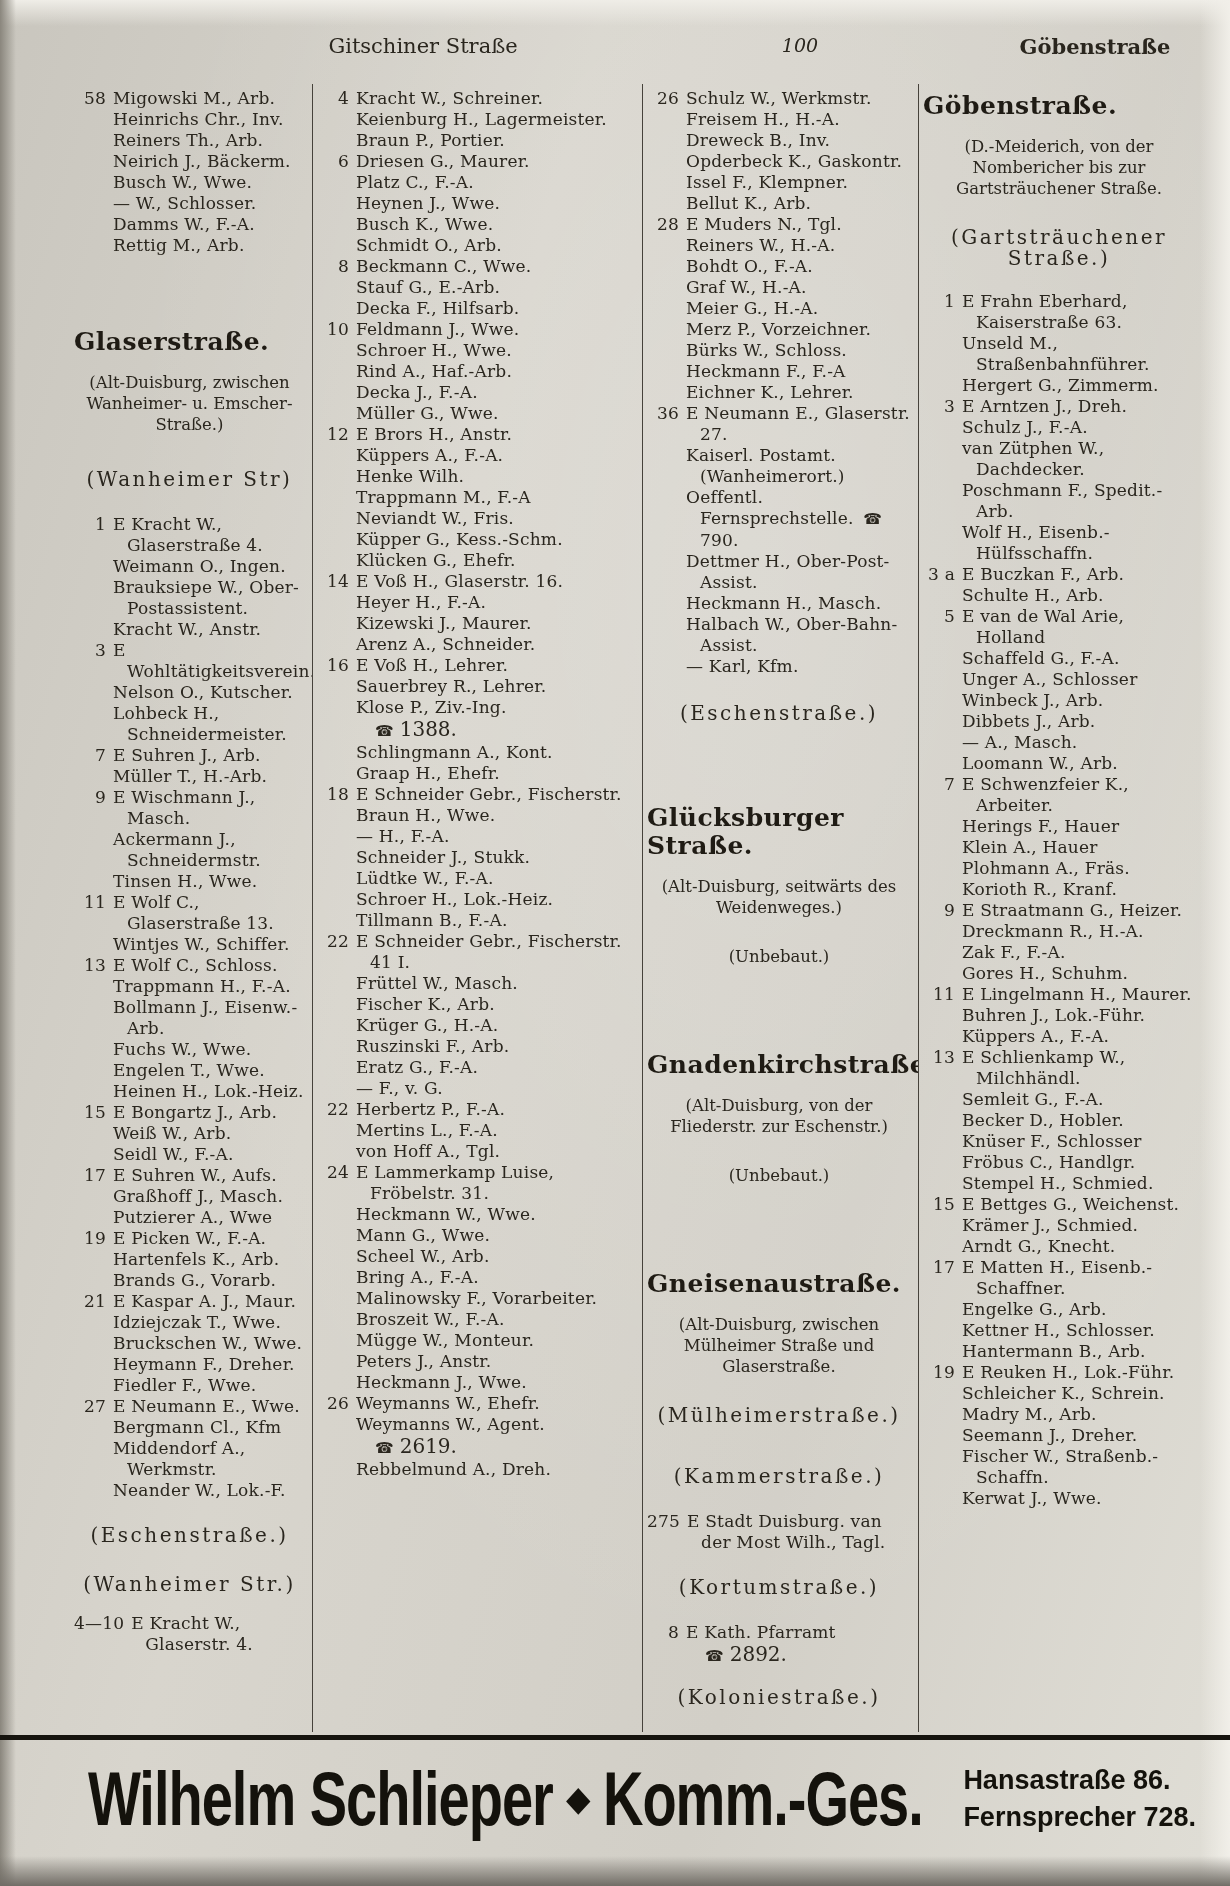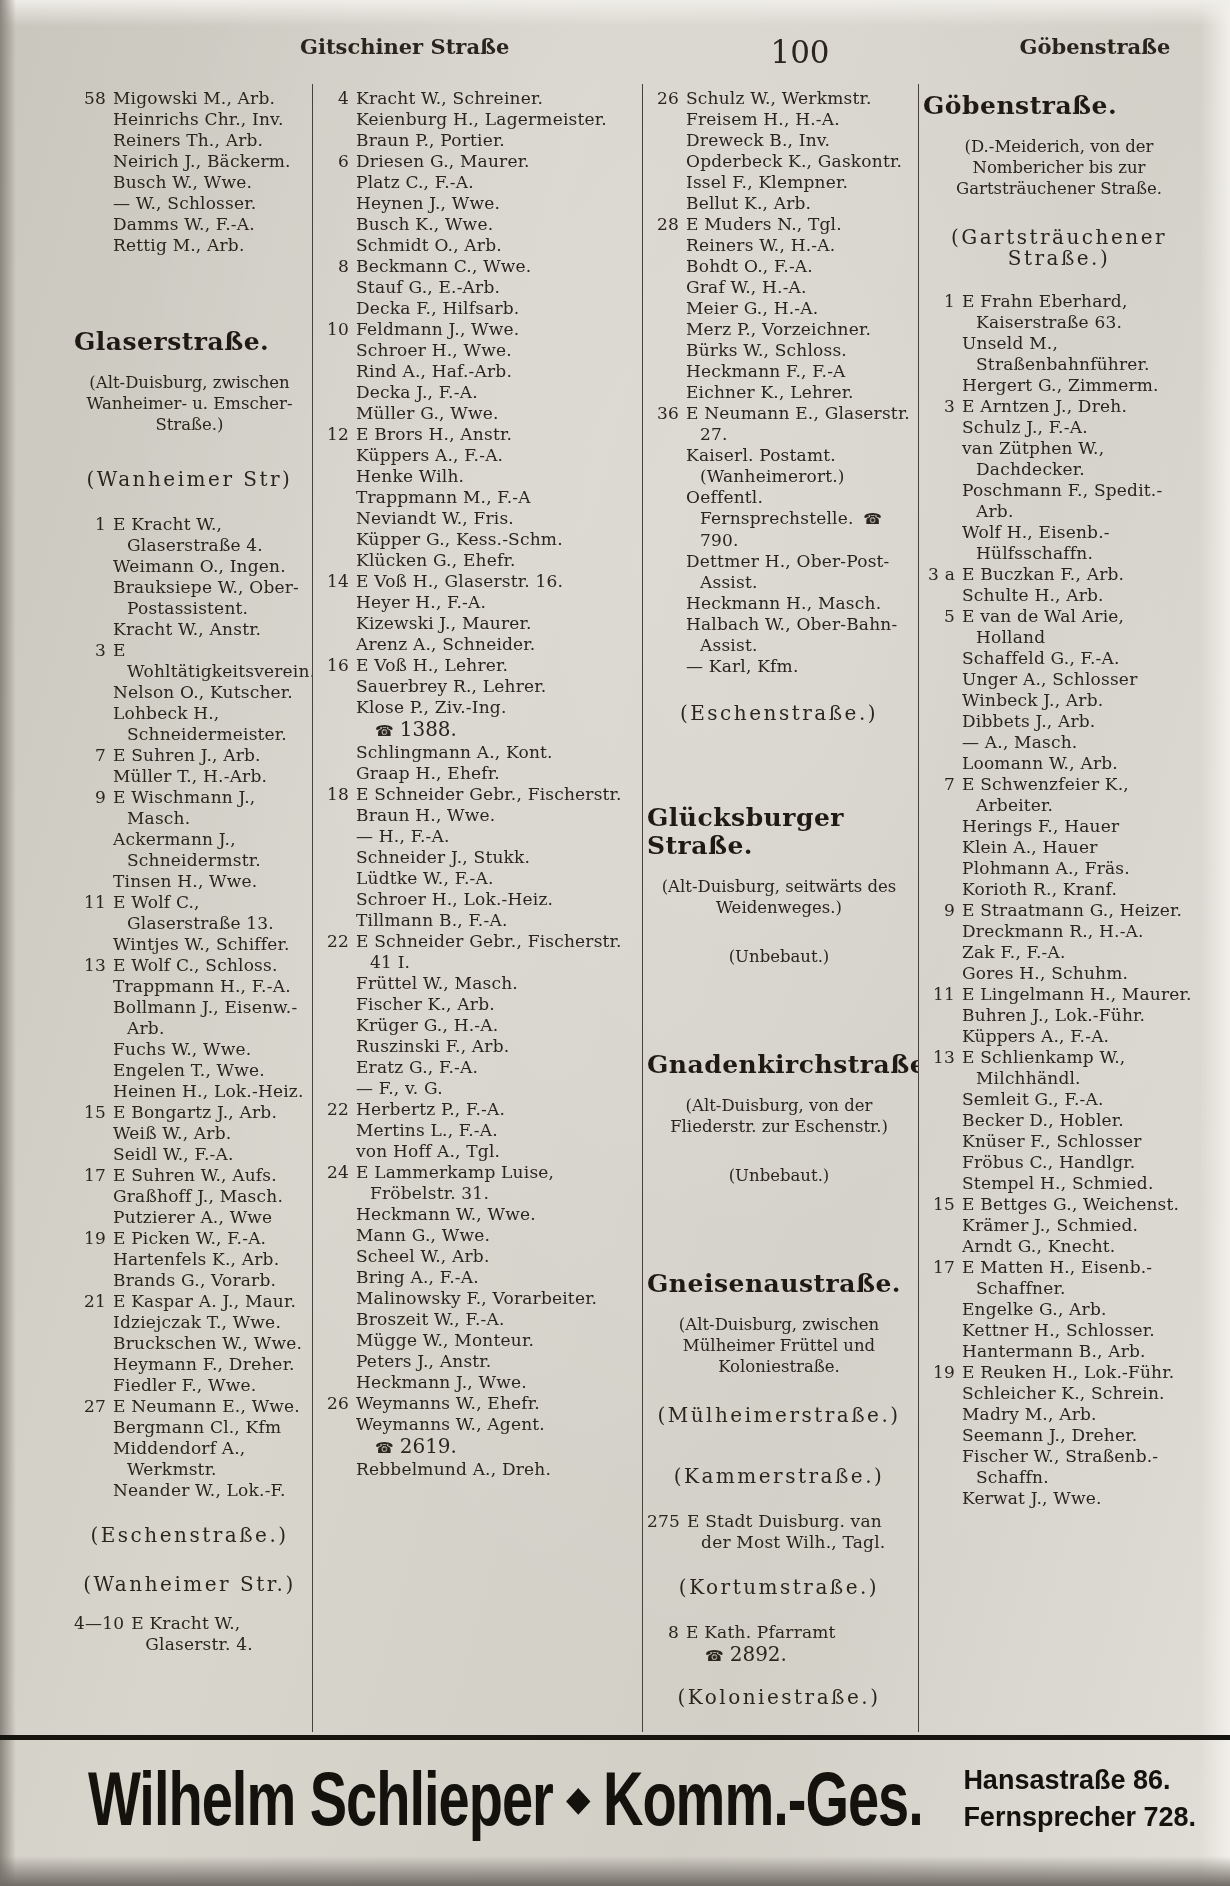--- a/index.html
+++ b/index.html
@@ -15,22 +15,22 @@
   .edge-top    { position:absolute; left:0; top:0; width:100%; height:26px;
                  background:linear-gradient(#efede7, rgba(239,237,231,0)); }
   .edge-right  { position:absolute; right:0; top:0; width:30px; height:100%;
                  background:linear-gradient(to left, #f1efe9, rgba(241,239,233,0)); }
   .edge-left   { position:absolute; left:0; top:0; width:16px; height:100%;
                  background:linear-gradient(to right, #8a867d, rgba(138,134,125,0)); }
   .edge-bottom { position:absolute; left:0; bottom:0; width:100%; height:30px;
                  background:linear-gradient(to top, #716d66, rgba(113,109,102,0)); }
 
   .page-header { position:absolute; top:34px; left:0; width:100%; height:34px; font-size:21px; }
-  .page-header .hleft   { position:absolute; left:300px;  width:270px; text-align:left; font-weight:bold; }
-  .page-header .hnum    { position:absolute; left:755px;  width:90px;  text-align:center; font-size:31px; }
+  .page-header .hleft   { position:absolute; left:288px;  width:270px; text-align:center; font-weight:normal; }
+  .page-header .hnum    { position:absolute; left:755px;  width:90px;  text-align:center; font-style:italic; font-size:19px; }
   .page-header .hright  { position:absolute; left:975px;  width:240px; text-align:center; font-weight:bold; }
 
   .columns { position:absolute; top:84px; left:70px; width:1132px; height:1648px; display:flex; overflow:hidden; }
   .col { box-sizing:border-box; padding:4px 7px 0 4px; overflow:hidden; }
   .col + .col { border-left:1.5px solid #46423b; }
   .col0 { width:242px; }
   .col1 { width:330px; }
   .col2 { width:276px; }
   .col3 { flex:1; }
 
@@ -624,21 +624,21 @@
         <div class="note">(Alt-Duisburg, seitwärts des Weidenweges.)</div>
         <div class="gap" style="height: 16px;"></div>
         <div class="note">(Unbebaut.)</div>
         <div class="gap" style="height: 46px;"></div>
         <div class="heading">Gnadenkirchstraße.</div>
         <div class="note">(Alt-Duisburg, von der Fliederstr. zur Eschenstr.)</div>
         <div class="gap" style="height: 16px;"></div>
         <div class="note">(Unbebaut.)</div>
         <div class="gap" style="height: 46px;"></div>
         <div class="heading">Gneisenaustraße.</div>
-        <div class="note">(Alt-Duisburg, zwischen Mülheimer Früttel und Koloniestraße.</div>
+        <div class="note">(Alt-Duisburg, zwischen Mülheimer Straße und Glaserstraße.</div>
         <div class="gap" style="height: 12px;"></div>
         <div class="note spaced">(Mülheimerstraße.)</div>
         <div class="gap" style="height: 24px;"></div>
         <div class="note spaced">(Kammerstraße.)</div>
         <div class="gap" style="height: 16px;"></div>
         <div class="entry">
           <span class="num">275</span>
           <span class="txt">E Stadt Duisburg. van der Most Wilh., Tagl.</span>
         </div>
         <div class="gap" style="height: 16px;"></div>

